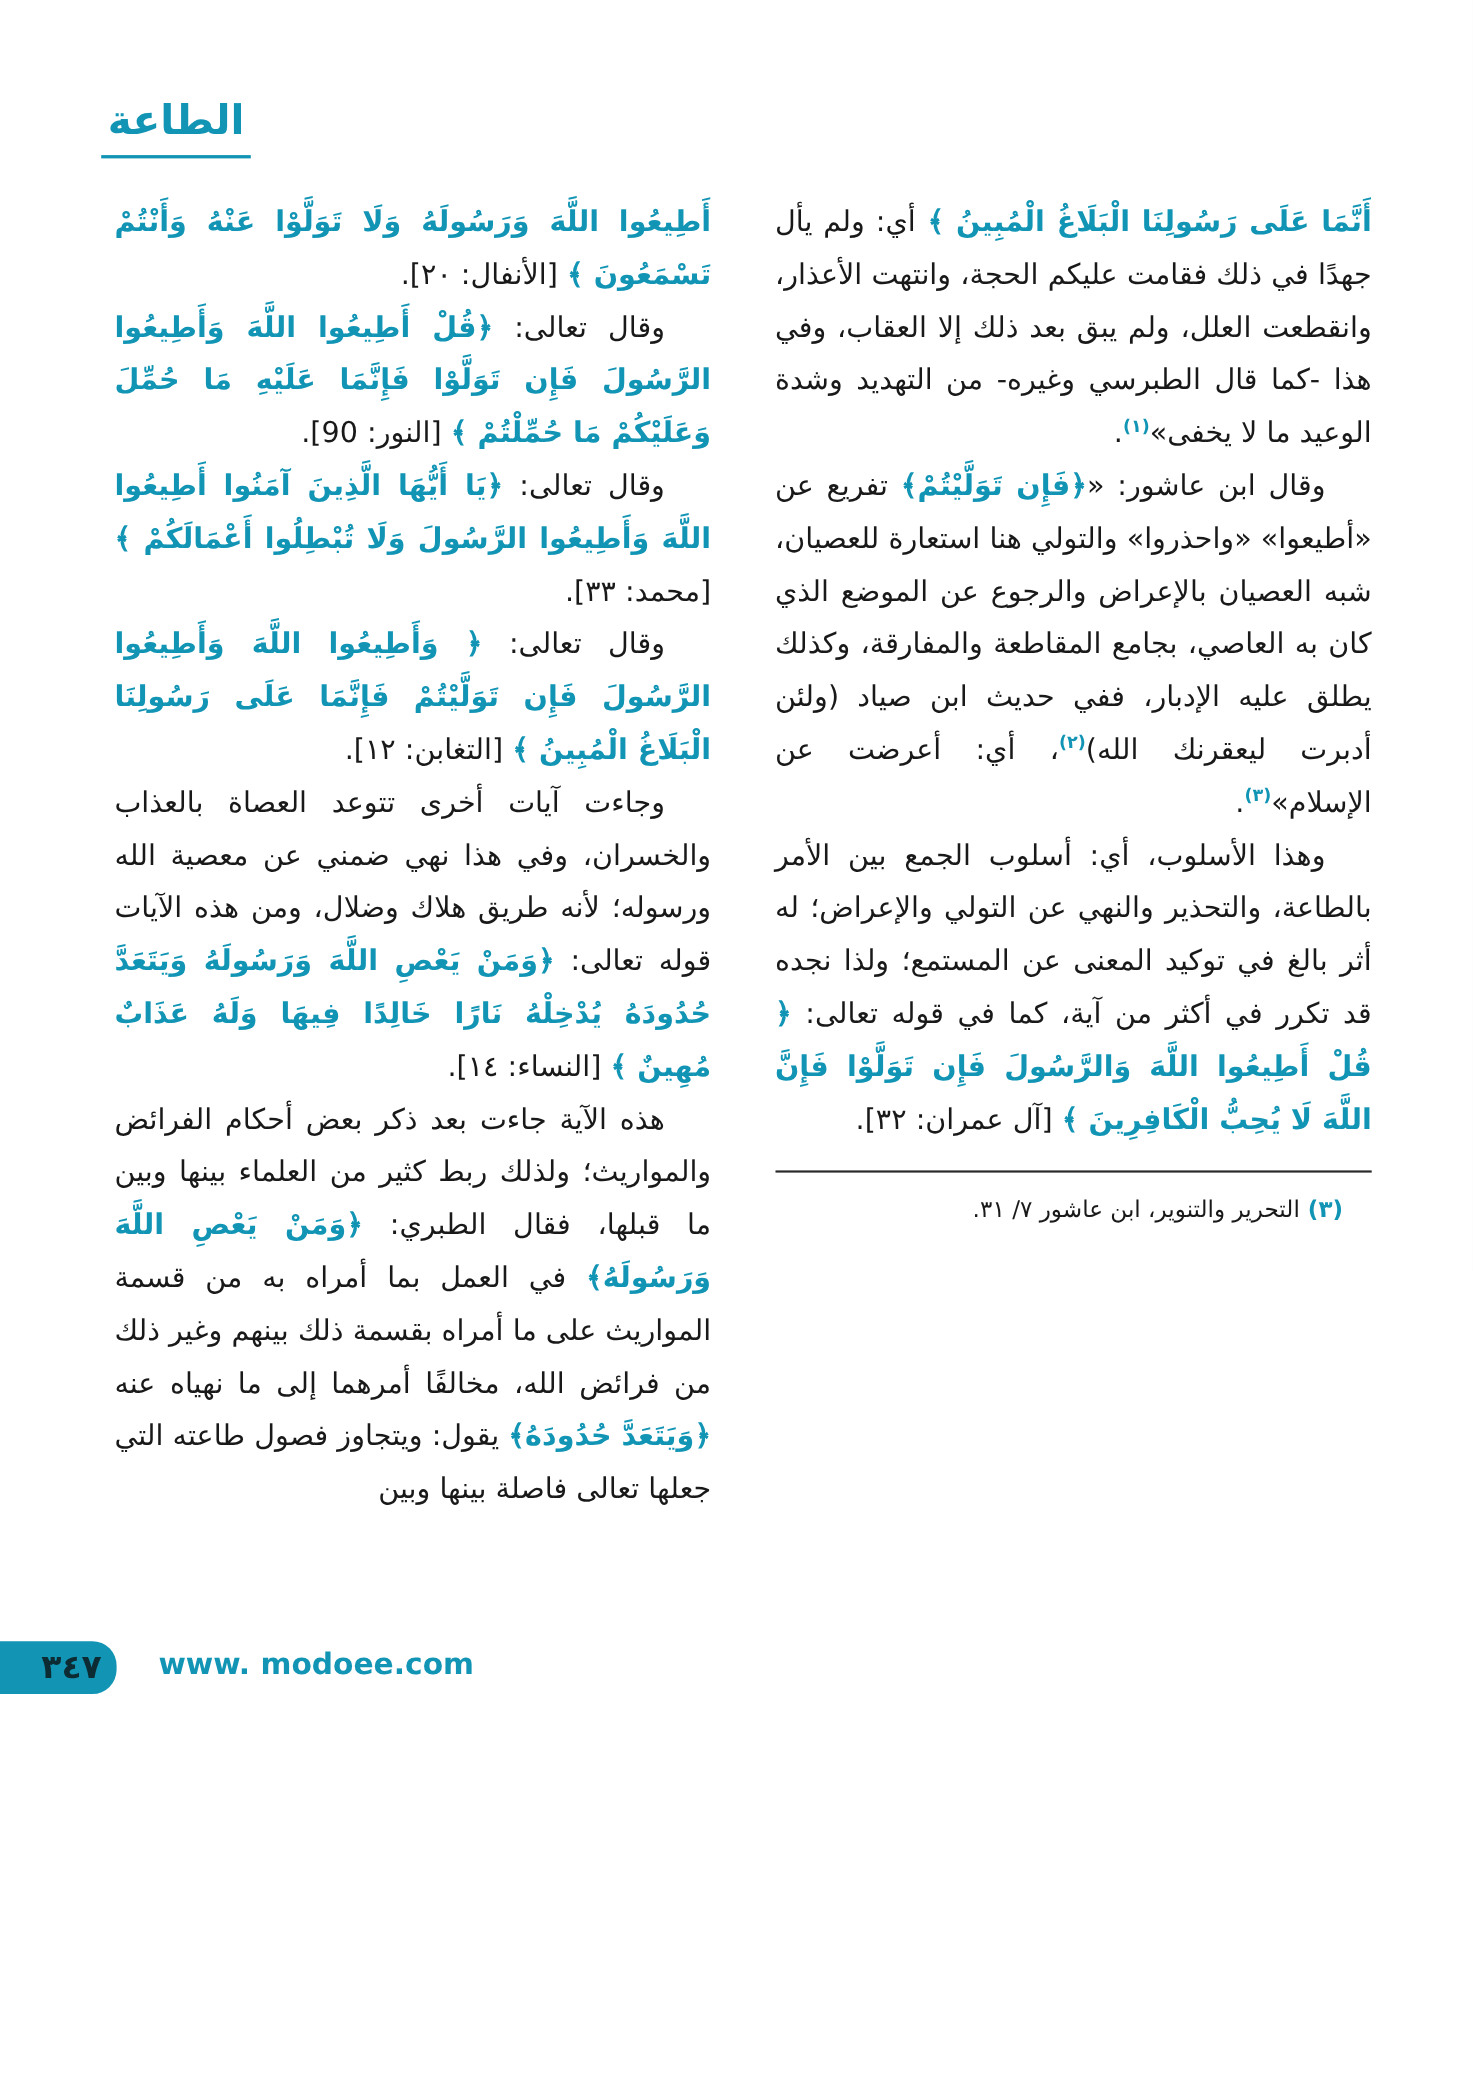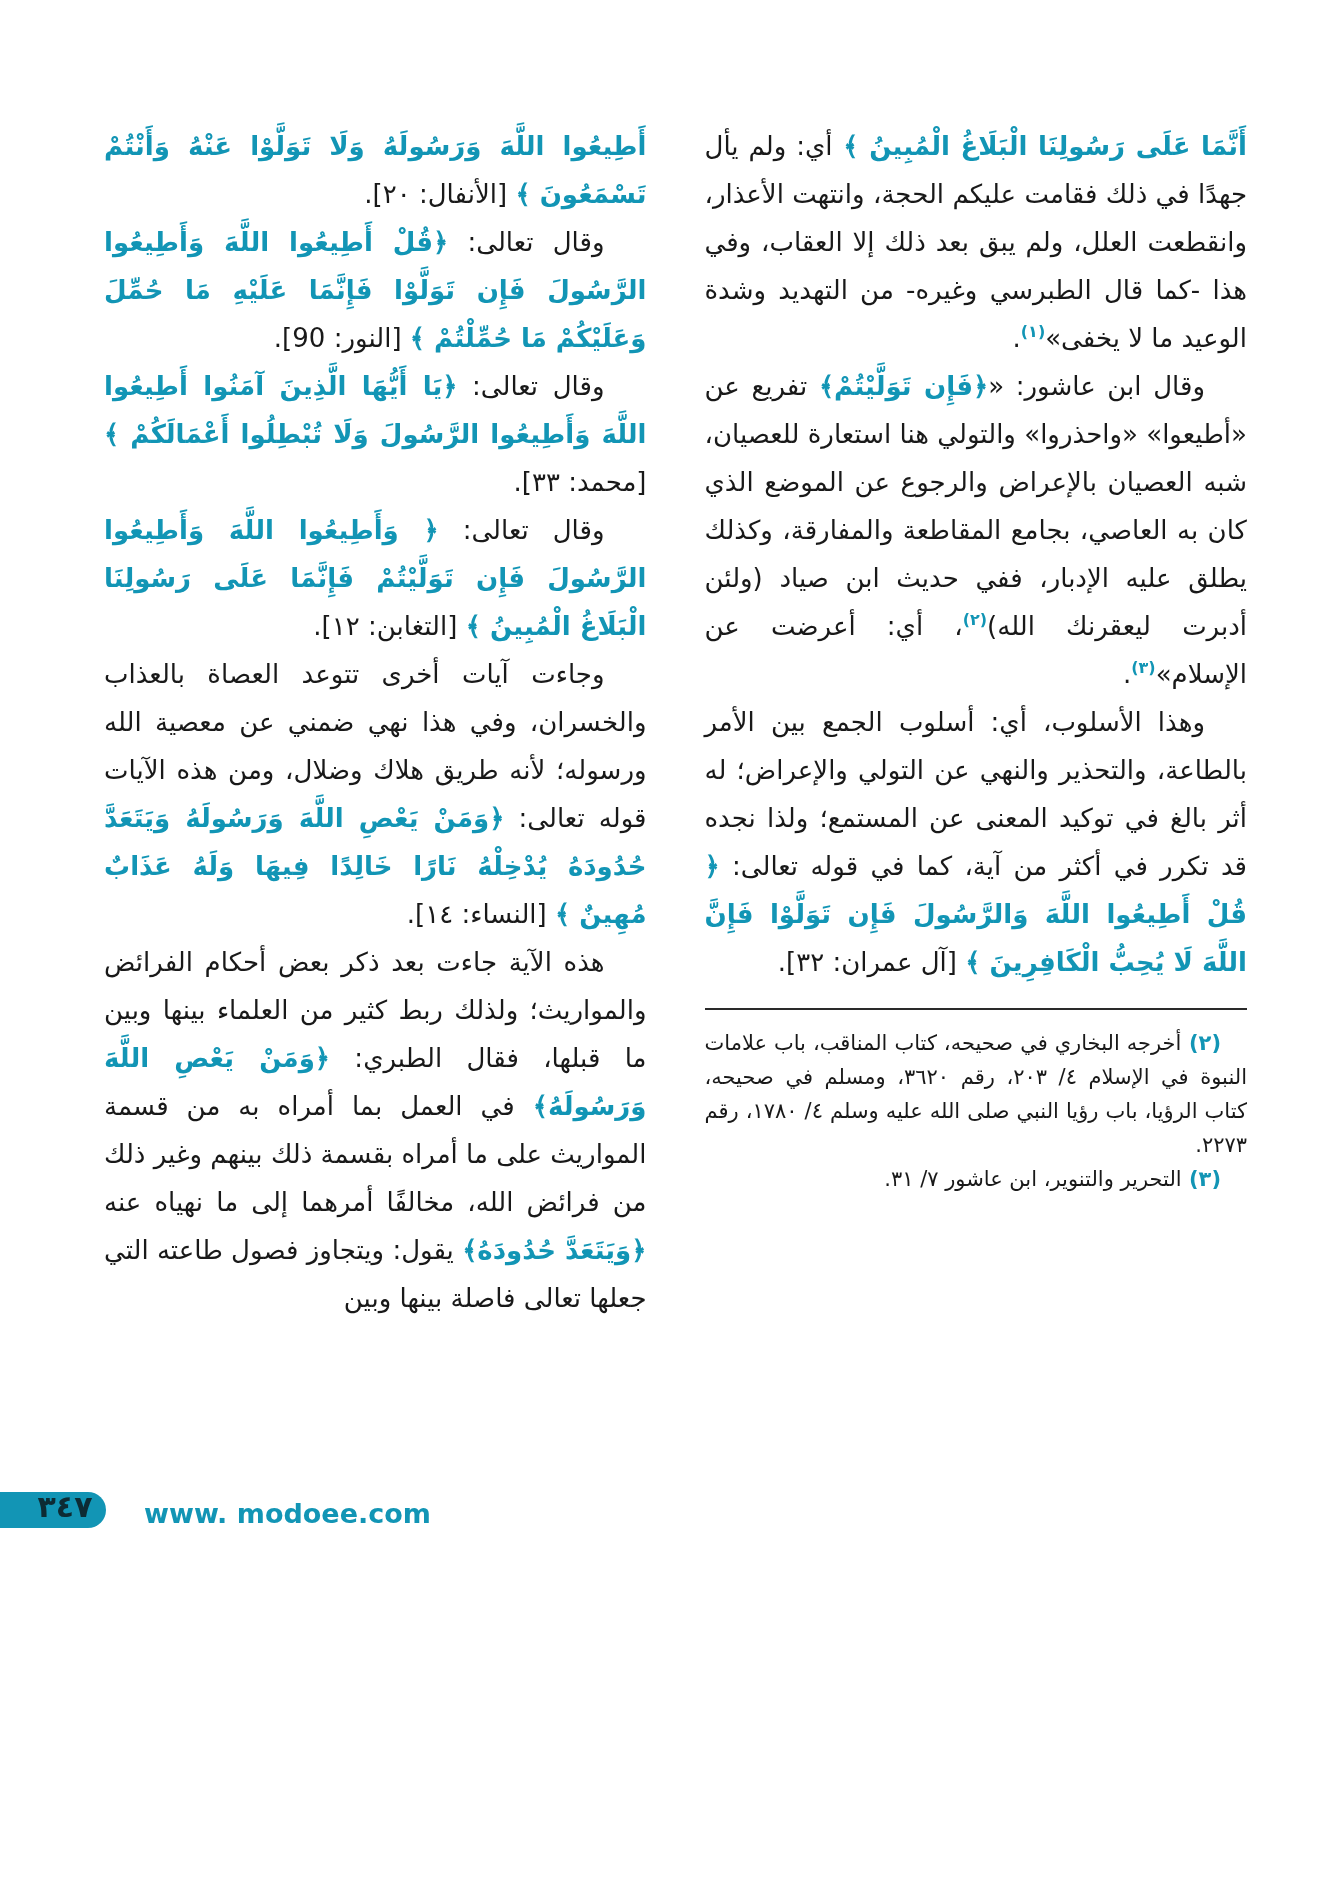--- a/index.html
+++ b/index.html
@@ -64,24 +64,24 @@
     font-size:21px;
     line-height:34px;
     color:var(--ink);
     text-align:justify;
     text-indent:26px;
   }
   .fn-marker { color:var(--accent); font-weight:bold; }
   .footer-band {
     position:absolute;
     left:0; top:1492px;
-    width:106px; height:36px;
+    width:106px; height:48px;
     background:var(--accent);
     border-radius:0 22px 22px 0;
-    display:flex; align-items:flex-start; justify-content:center;padding-left:24px;
+    display:flex; align-items:center; justify-content:center;padding-left:24px;
   }
   .page-number {
     color:#0d2b33;
     font-size:30px;
     font-weight:bold;
     line-height:1;
   }
   .website {
     position:absolute;
     left:144px; top:1498px;
@@ -90,31 +90,33 @@
     font-size:27px;
     font-weight:bold;
   }
 </style>
 </head>
 <body>
 
 <div class="page">
   <div class="content">
 
+    <div class="header">
+      <span class="header-title">الطاعة</span>
+    </div>
 
     <div class="columns">
       <div class="col">
         <div class="paras">
             <p class="para"><span class="seg-quran">أَنَّمَا عَلَى رَسُولِنَا الْبَلَاغُ الْمُبِينُ ﴾ </span><span class="seg-normal">أي: ولم يأل جهدًا في ذلك فقامت عليكم الحجة، وانتهت الأعذار، وانقطعت العلل، ولم يبق بعد ذلك إلا العقاب، وفي هذا -كما قال الطبرسي وغيره- من التهديد وشدة الوعيد ما لا يخفى»</span><span class="seg-fnref">(١)</span><span class="seg-normal">.</span></p>
             <p class="para indent"><span class="seg-normal">وقال ابن عاشور: «</span><span class="seg-quran">﴿فَإِن تَوَلَّيْتُمْ﴾</span><span class="seg-normal"> تفريع عن «أطيعوا» «واحذروا» والتولي هنا استعارة للعصيان، شبه العصيان بالإعراض والرجوع عن الموضع الذي كان به العاصي، بجامع المقاطعة والمفارقة، وكذلك يطلق عليه الإدبار، ففي حديث ابن صياد (ولئن أدبرت ليعقرنك الله)</span><span class="seg-fnref">(٢)</span><span class="seg-normal">، أي: أعرضت عن الإسلام»</span><span class="seg-fnref">(٣)</span><span class="seg-normal">.</span></p>
             <p class="para indent"><span class="seg-normal">وهذا الأسلوب، أي: أسلوب الجمع بين الأمر بالطاعة، والتحذير والنهي عن التولي والإعراض؛ له أثر بالغ في توكيد المعنى عن المستمع؛ ولذا نجده قد تكرر في أكثر من آية، كما في قوله تعالى: </span><span class="seg-quran">﴿ قُلْ أَطِيعُوا اللَّهَ وَالرَّسُولَ فَإِن تَوَلَّوْا فَإِنَّ اللَّهَ لَا يُحِبُّ الْكَافِرِينَ ﴾</span><span class="seg-normal"> [آل عمران: ٣٢].</span></p>
           </div>
         <div class="fn-divider"></div>
         <div class="footnotes">
-            <div class="footnote"><span class="fn-marker">(٢) </span><span class="fn-text">أخرجه البخاري في صحيحه، كتاب المناقب، باب علامات النبوة في الإسلام ٤/ ٢٠٣، رقم ٣٦٢٠، ومسلم في صحيحه، كتاب الرؤيا، باب رؤيا النبي صلى الله عليه وسلم ٤/ ١٧٨٠، رقم ٢٢٧٣.</span></div>
             <div class="footnote"><span class="fn-marker">(٣) </span><span class="fn-text">التحرير والتنوير، ابن عاشور ٧/ ٣١.</span></div>
           </div>
       </div>
       <div class="col">
         <div class="paras">
             <p class="para"><span class="seg-quran">أَطِيعُوا اللَّهَ وَرَسُولَهُ وَلَا تَوَلَّوْا عَنْهُ وَأَنْتُمْ تَسْمَعُونَ ﴾</span><span class="seg-normal"> [الأنفال: ٢٠].</span></p>
             <p class="para indent"><span class="seg-normal">وقال تعالى: </span><span class="seg-quran">﴿قُلْ أَطِيعُوا اللَّهَ وَأَطِيعُوا الرَّسُولَ فَإِن تَوَلَّوْا فَإِنَّمَا عَلَيْهِ مَا حُمِّلَ وَعَلَيْكُمْ مَا حُمِّلْتُمْ ﴾</span><span class="seg-normal"> [النور: 90].</span></p>
             <p class="para indent"><span class="seg-normal">وقال تعالى: </span><span class="seg-quran">﴿يَا أَيُّهَا الَّذِينَ آمَنُوا أَطِيعُوا اللَّهَ وَأَطِيعُوا الرَّسُولَ وَلَا تُبْطِلُوا أَعْمَالَكُمْ ﴾</span><span class="seg-normal"> [محمد: ٣٣].</span></p>
             <p class="para indent"><span class="seg-normal">وقال تعالى: </span><span class="seg-quran">﴿ وَأَطِيعُوا اللَّهَ وَأَطِيعُوا الرَّسُولَ فَإِن تَوَلَّيْتُمْ فَإِنَّمَا عَلَى رَسُولِنَا الْبَلَاغُ الْمُبِينُ ﴾</span><span class="seg-normal"> [التغابن: ١٢].</span></p>
             <p class="para indent"><span class="seg-normal">وجاءت آيات أخرى تتوعد العصاة بالعذاب والخسران، وفي هذا نهي ضمني عن معصية الله ورسوله؛ لأنه طريق هلاك وضلال، ومن هذه الآيات قوله تعالى: </span><span class="seg-quran">﴿وَمَنْ يَعْصِ اللَّهَ وَرَسُولَهُ وَيَتَعَدَّ حُدُودَهُ يُدْخِلْهُ نَارًا خَالِدًا فِيهَا وَلَهُ عَذَابٌ مُهِينٌ ﴾</span><span class="seg-normal"> [النساء: ١٤].</span></p>

